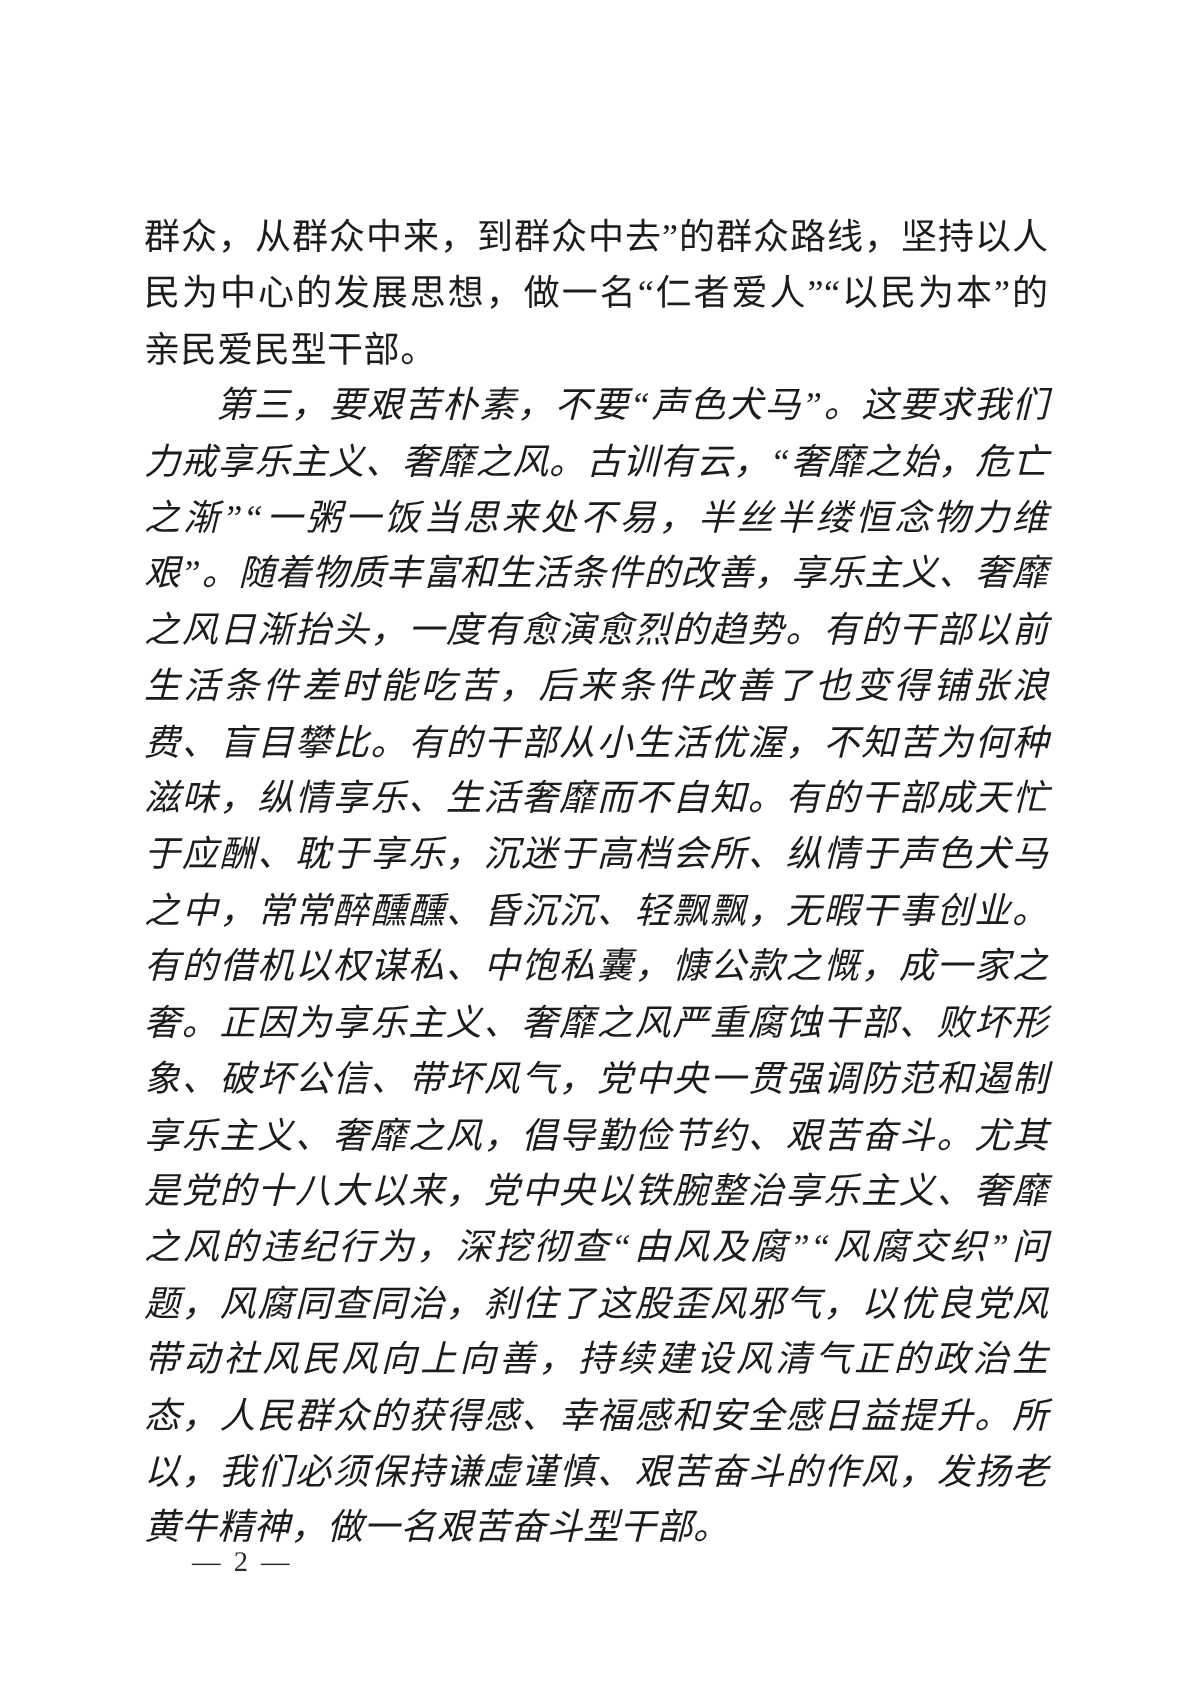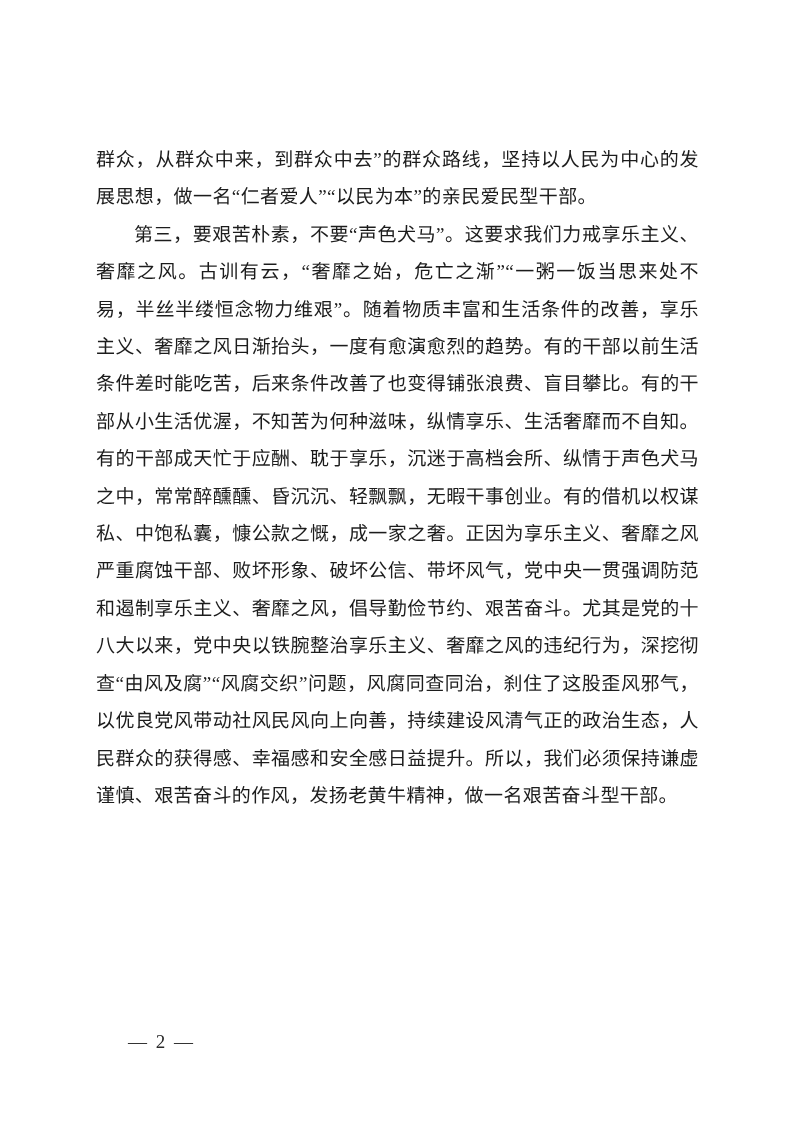--- a/index.html
+++ b/index.html
@@ -18,32 +18,33 @@
     position: absolute;
     inset: 0;
     background: #ffffff;
   }
   .text-block {
     position: absolute;
     left: 96px;
     top: 141px;
     width: 603px;
     color: #1c1c1c;
-    font-size: 19px;
+    font-size: 24px;
     line-height: 37.4px;
     letter-spacing: 0.4px;
     text-align: justify;
     text-justify: inter-ideograph;
   }
   .para {
     margin: 0;
     padding: 0;
   }
   .para.indent {
     text-indent: 2em;
+    font-style: italic;
   }
   .page-footer {
     position: absolute;
     left: 128px;
     top: 1031px;
     color: #2a2a2a;
     font-size: 19px;
     line-height: 22px;
     letter-spacing: 2px;
   }

